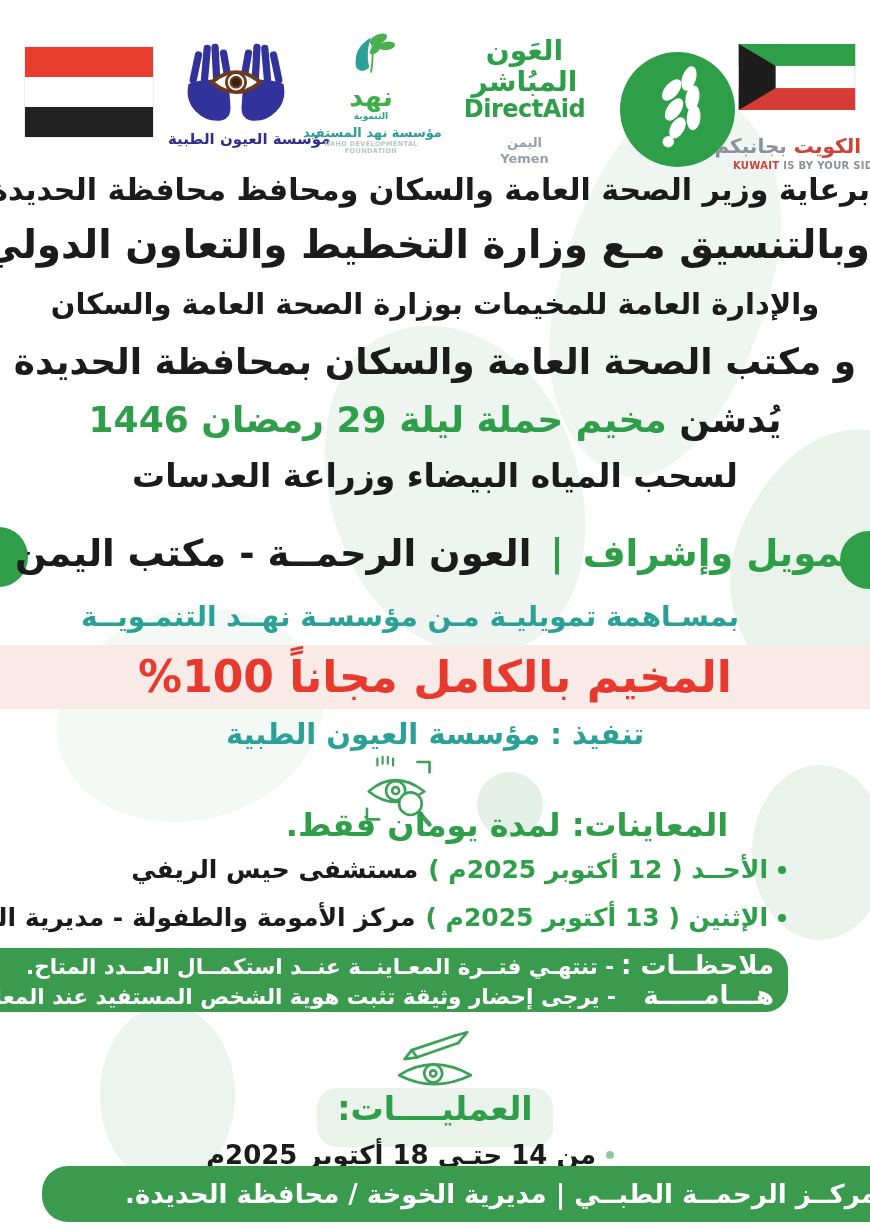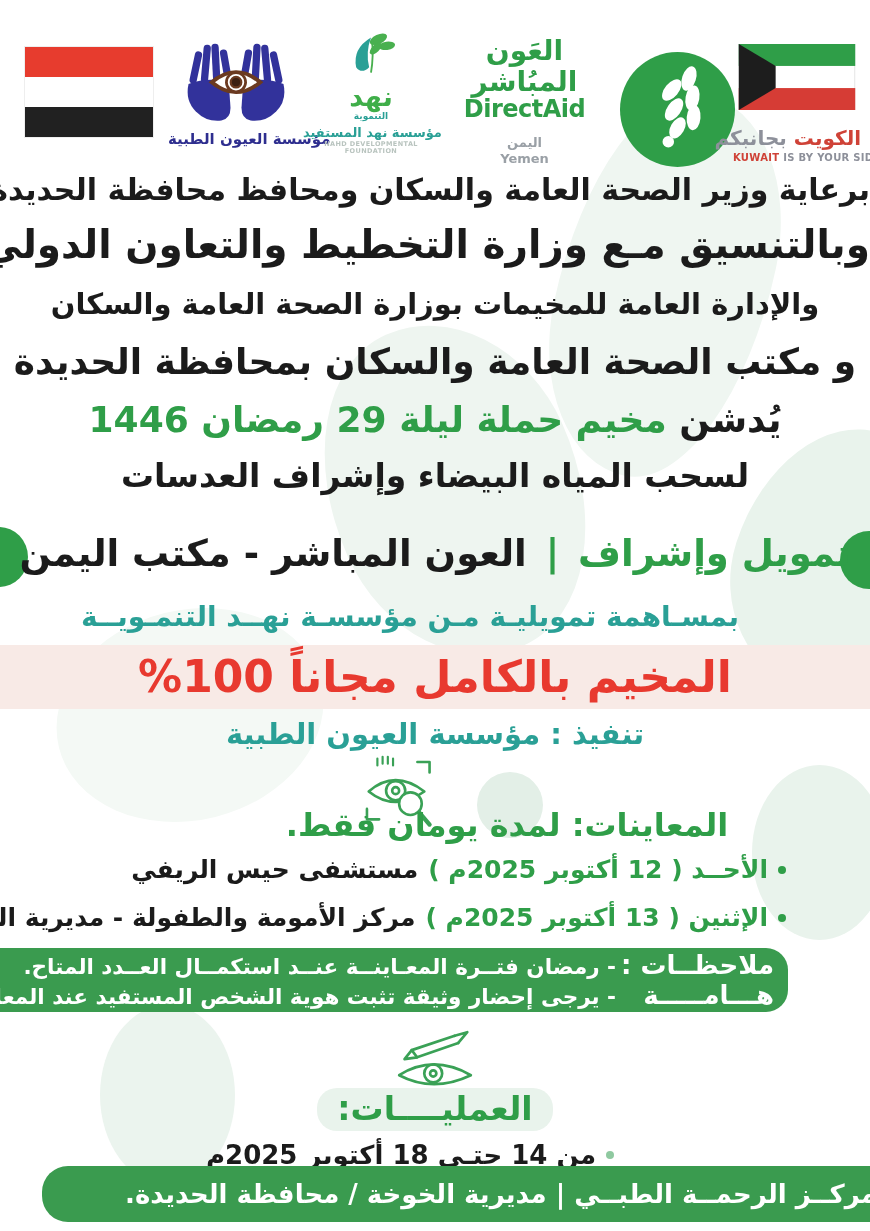--- a/index.html
+++ b/index.html
@@ -29,21 +29,21 @@
   .nahd-word{font-size:27px;color:#3fae49;margin-top:-2px;}
   .nahd-sub{font-size:9px;color:#2aa096;margin-top:2px;letter-spacing:2px;}
   .nahd-cap{font-size:13px;color:#2aa096;margin-top:5px;white-space:nowrap;}
   .nahd-en{font-size:6.5px;color:#b9c4bf;margin-top:2px;letter-spacing:.4px;}
   .directaid{left:447px;top:36px;display:flex;align-items:flex-end;gap:18px;}
   .da-text{width:155px;text-align:center;}
   .da-ar{font-size:28px;color:#2f9e48;line-height:1.1;}
   .da-en{font-size:24px;color:#2f9e48;margin-top:-3px;letter-spacing:-.5px;}
   .da-country{margin-top:12px;font-size:13px;color:#9aa0a6;line-height:1.25;}
   .kuwait{left:733px;top:44px;width:128px;text-align:center;}
-  .kw-ar{font-size:20px;margin-top:12px;white-space:nowrap;}
+  .kw-ar{font-size:20px;margin-top:20px;white-space:nowrap;}
   .kw-ar .r{color:#cf4237;} .kw-ar .g{color:#8d909a;}
   .kw-en{font-size:10px;margin-top:2px;white-space:nowrap;letter-spacing:.3px;}
   .kw-en .r{color:#cf4237;} .kw-en .g{color:#8d909a;}
   
   .line{position:absolute;left:0;width:870px;text-align:center;direction:rtl;z-index:2;white-space:nowrap;}
   .pat1{top:172px;font-size:30px;}
   .pat2{top:222px;font-size:39px;}
   .pat3{top:287px;font-size:29px;}
   .pat4{top:341px;font-size:36px;}
   .launch{top:399px;font-size:36px;}
@@ -67,21 +67,21 @@
   .b1{top:855px;} .b2{top:903px;}
   
   .notes{position:absolute;left:0;top:948px;width:788px;height:64px;background:#3a9b4f;border-radius:0 22px 22px 0;z-index:2;
          display:flex;flex-direction:column;justify-content:center;direction:rtl;padding:0 14px 0 26px;box-sizing:border-box;color:#fff;}
   .note-line{display:flex;align-items:baseline;gap:8px;white-space:nowrap;}
   .note-lbl{font-size:26px;min-width:150px;letter-spacing:.5px;}
   .note-txt{font-size:21.5px;}
   
   .icon-eyepencil{position:absolute;left:392px;top:1024px;z-index:2;}
   .ops-head{top:1088px;font-size:33px;z-index:2;}
-  .ops-head .pill{display:inline-block;background:#e9f3ec;border-radius:20px;padding:1px 20px 3px;color:#2f9e48;}
+  .ops-head .pill{display:inline-block;background:#e9f3ec;border-radius:20px;padding:1px 20px 19px;color:#2f9e48;}
   .ops-dates{top:1135px;font-size:26px;}
   .ops-dates .wrap{display:inline-flex;align-items:center;gap:10px;transform:translateX(-25px);}
   .ops-dates .dot{width:8px;height:8px;border-radius:50%;background:#8fc9a0;}
   
   .footer{position:absolute;left:42px;top:1166px;width:828px;height:56px;background:#3a9b4f;border-radius:26px 0 0 26px;z-index:2;
           display:flex;align-items:center;justify-content:center;direction:rtl;color:#fff;font-size:26px;white-space:nowrap;
           padding-left:0;box-sizing:border-box;}
   .footer span{transform:translateX(45px);}
 </style>
 </head>
@@ -188,28 +188,28 @@
 
   <div class="line pat1">برعاية وزير الصحة العامة والسكان ومحافظ محافظة الحديدة</div>
   <div class="line pat3">والإدارة العامة للمخيمات بوزارة الصحة العامة والسكان</div>
   <div class="line pat2">وبالتنسيق مـع وزارة التخطيط والتعاون الدولي</div>
   <div class="line pat4">و مكتب الصحة العامة والسكان بمحافظة الحديدة</div>
 
   <div class="line launch">
     <span>يُدشن</span>
     <span class="hl">مخيم حملة ليلة 29 رمضان 1446</span>
   </div>
-  <div class="line purpose">لسحب المياه البيضاء وإشراف العدسات</div>
+  <div class="line purpose">لسحب المياه البيضاء وزراعة العدسات</div>
 
   <div class="tab tab-l"></div>
   <div class="tab tab-r"></div>
   <div class="line funding">
     <span class="lbl">تمويل وإشراف</span>
     <span class="sep">|</span>
-    <span>العون المباشر - مكتب اليمن</span>
+    <span>العون الرحمــة - مكتب اليمن</span>
   </div>
   <div class="line contrib">بمسـاهمة تمويليـة مـن مؤسسـة نهــد التنمـويــة</div>
 
   <div class="pink-band"></div>
   <div class="line free">المخيم بالكامل مجاناً 100%</div>
   <div class="line impl">تنفيذ : مؤسسة العيون الطبية</div>
 
   <div class="icon-eyescan">
     <svg width="80" height="84" viewBox="0 0 92 96">
       <g stroke="#3aa156" fill="none" stroke-width="3" stroke-linecap="round" stroke-linejoin="round">
@@ -233,21 +233,21 @@
   </div>
   <div class="bullet b2">
     <span class="dot"></span>
     <span class="d">الإثنين ( 13 أكتوبر 2025م )</span>
     <span class="loc">مركز الأمومة والطفولة - مديرية الخوخة</span>
   </div>
 
   <div class="notes">
     <div class="note-line">
       <span class="note-lbl">ملاحظــات :</span>
-      <span class="note-txt">- رمضان فتــرة المعـاينــة عنــد استكمــال العــدد المتاح.</span>
+      <span class="note-txt">- تنتهـي فتــرة المعـاينــة عنــد استكمــال العــدد المتاح.</span>
     </div>
     <div class="note-line">
       <span class="note-lbl">هـــامـــــة</span>
       <span class="note-txt">- يرجى إحضار وثيقة تثبت هوية الشخص المستفيد عند المعاينة.</span>
     </div>
   </div>
 
   <div class="icon-eyepencil">
     <svg width="86" height="72" viewBox="0 0 96 78">
       <g stroke="#3aa156" fill="none" stroke-width="3" stroke-linecap="round" stroke-linejoin="round">

